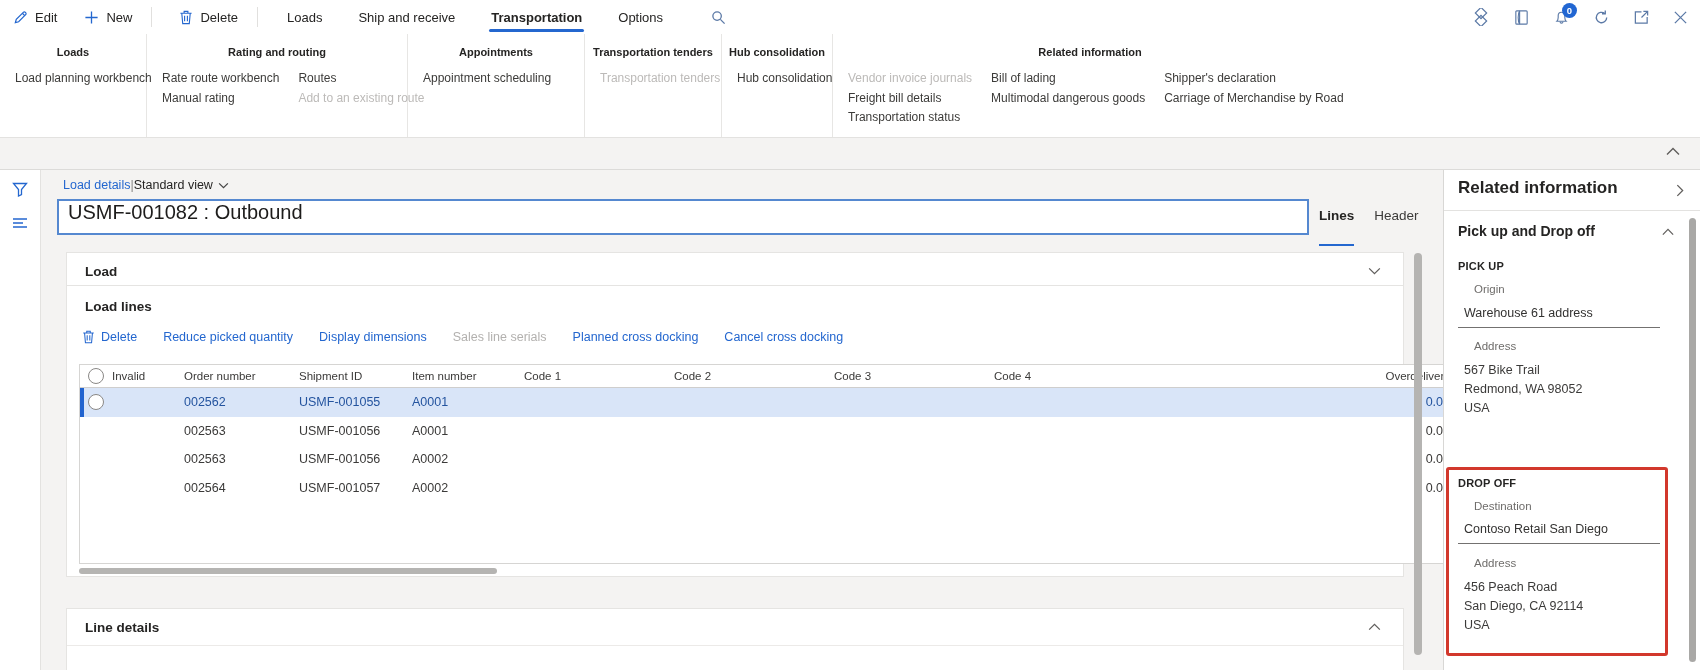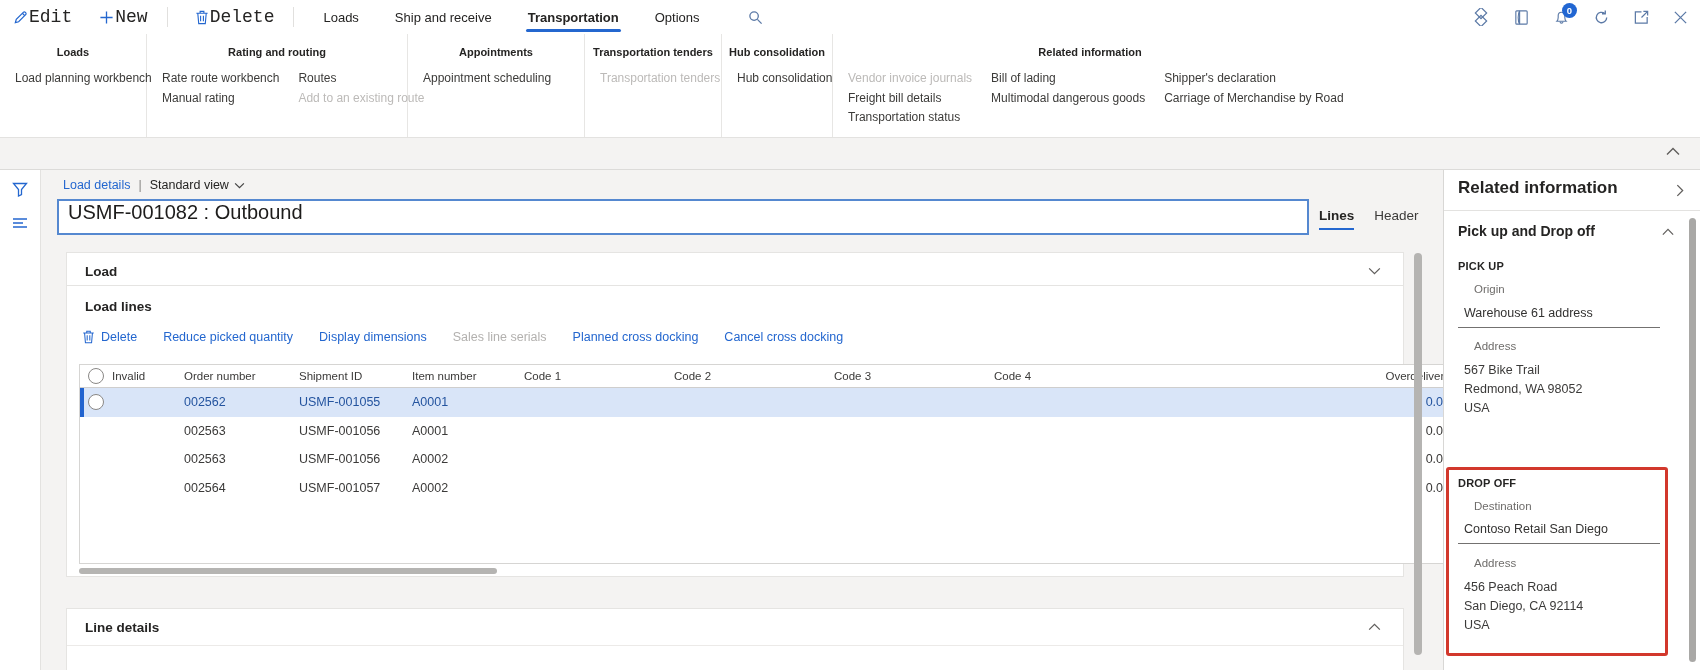--- a/index.html
+++ b/index.html
@@ -1,21 +1,21 @@
 <!DOCTYPE html>
 <html><head>
 <meta charset="utf-8">
 <style>
   * { box-sizing: border-box; margin: 0; padding: 0; }
   html,body { width:1700px; height:670px; overflow:hidden; }
   body { font-family:"Liberation Sans", sans-serif; background:#fff; color:#252423; position:relative; }
 
   
   .topbar { position:absolute; top:0; left:0; right:0; height:34px; background:#fff; display:flex; align-items:center; padding-left:13px; }
-  .tb-btn { display:flex; align-items:center; gap:1px; font-size:18px; color:#252423; margin-right:27px; cursor:pointer; white-space:nowrap;font-family:Liberation Mono, monospace; }
+  .tb-btn { display:flex; align-items:center; gap:7px; font-size:13px; color:#252423; margin-right:27px; cursor:pointer; white-space:nowrap; }
   .tb-sep { width:1px; height:20px; background:#e1e0de; margin-right:27px; margin-left:-8px; }
   .tb-tab { position:relative; font-size:13px; color:#252423; margin-right:32px; cursor:pointer; white-space:nowrap; padding:8px 2px; }
   .tb-tab.active { font-weight:bold; }
   .tb-tab.active::after { content:""; position:absolute; left:0; right:0; bottom:1px; height:3px; border-radius:2px; background:#2467cf; }
   .tb-search { margin-left:14px; cursor:pointer; display:flex; }
   .tb-right { position:absolute; right:12px; top:0; height:34px; display:flex; align-items:center; gap:23px; }
   .sysicon { position:relative; display:flex; cursor:pointer; }
   .badge { position:absolute; top:-6px; right:-7px; min-width:15px; height:15px; border-radius:8px; background:#2166d2; color:#fff; font-size:9.5px; font-weight:bold; display:flex; align-items:center; justify-content:center; padding:0 3px; }
 
   
@@ -29,28 +29,28 @@
 
   
   .strip { position:absolute; top:138px; left:0; right:0; height:32px; background:#f4f3f2; border-bottom:1px solid #dcdbd9; }
   .strip .chev { position:absolute; right:20px; top:9px; cursor:pointer; display:flex; }
 
   
   .content { position:absolute; top:170px; bottom:0; left:0; right:0; background:#f4f3f2; display:flex; }
   .leftstrip { width:41px; background:#fff; border-right:1px solid #e3e2e0; display:flex; flex-direction:column; align-items:center; padding-top:12px; gap:20px; }
   .main { flex:1; position:relative; }
 
-  .breadcrumb { position:absolute; left:22px; top:8px; display:flex; align-items:flex-start; gap:8px; font-size:12.5px; }
+  .breadcrumb { position:absolute; left:22px; top:8px; display:flex; align-items:flex-start; gap:0; font-size:12.5px; }
   .bc-link { color:#2467cf; cursor:pointer; }
   .bc-sep { color:#8a8886; }
   .bc-view { color:#252423; display:flex; align-items:center; gap:5px; cursor:pointer; }
 
   .titlebox { position:absolute; left:16px; top:29px; width:1252px; height:36px; background:#fff; border:2px solid #5588d0; display:flex; padding-left:9px; font-size:20px; color:#1d1c1b; }
   .viewtabs { position:absolute; left:1278px; top:38px; display:flex; gap:20px; font-size:13.5px; }
-  .vtab { color:#3b3a39; cursor:pointer; padding-bottom:5px; }
+  .vtab { color:#3b3a39; cursor:pointer; padding-bottom:21px; }
   .vtab.active { font-weight:bold; color:#252423; border-bottom:2px solid #2467cf; }
 
   .card { position:absolute; left:25px; width:1338px; background:#fff; border:1px solid #e5e4e2; }
   .card-header { display:flex; align-items:center; justify-content:space-between; height:36px; padding:0 22px 0 18px; }
   .card-title { font-size:13.5px; font-weight:bold; color:#252423; }
   .card-load { top:82px; height:37px; }
   .card-lines { top:115px; height:292px; }
   .card-linedetails { top:438px; height:62px; border-bottom:none; }
   .ld-rest { border-top:1px solid #eceae8; height:22px; background:#fff; }
 

